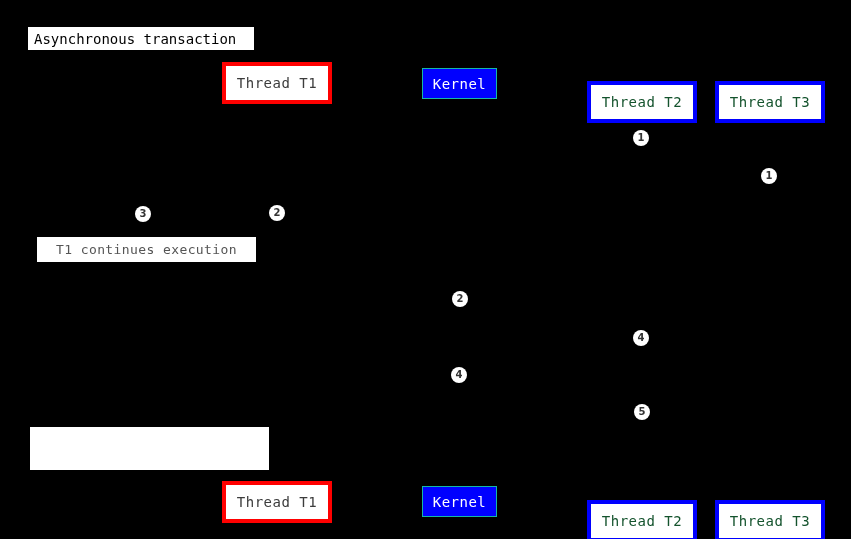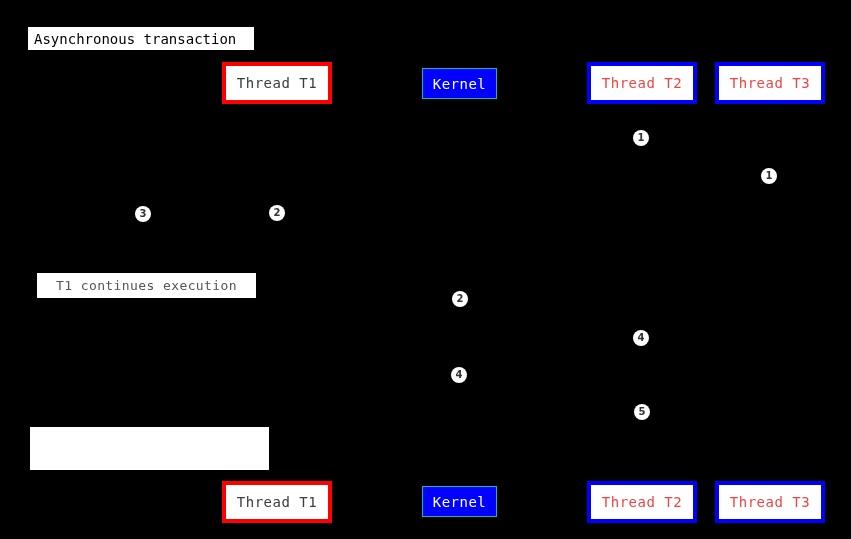--- a/index.html
+++ b/index.html
@@ -44,21 +44,22 @@
     background: #ffffff;
     font-size: 14px;
     letter-spacing: 0.5px;
   }
   .lifeline-box.red {
     border: 4px solid #ff0000;
     color: #3c3c3c;
   }
   .lifeline-box.blue {
     border: 4px solid #0000ff;
-    color: #ef4444;
+    color: #14532d;
+    margin-top: 19px;
   }
   .lifeline-box.kernel {
     background: #0000ff;
     border: 1px solid #14b8a6;
     color: #ffffff;
   }
 
   
   .note-box {
     background: #ffffff;
@@ -133,21 +134,21 @@
   </div>
 
   <div class="node lifeline-box blue" style="left:587px; top:481px; width:110px; height:42px;">
     <span>Thread T2</span>
   </div>
 
   <div class="node lifeline-box blue" style="left:715px; top:481px; width:110px; height:42px;">
     <span>Thread T3</span>
   </div>
 
-  <div class="node note-box" style="left:36px; top:236px; width:221px; height:27px;margin-top:36px;">
+  <div class="node note-box" style="left:36px; top:236px; width:221px; height:27px;">
     <span>T1 continues execution</span>
   </div>
 
   <div class="node note-box empty" style="left:30px; top:427px; width:239px; height:43px;">
     <span></span>
   </div>
 
   <div class="step-badge" style="left:633px; top:130px;">1</div>
 
   <div class="step-badge" style="left:761px; top:168px;">1</div>

